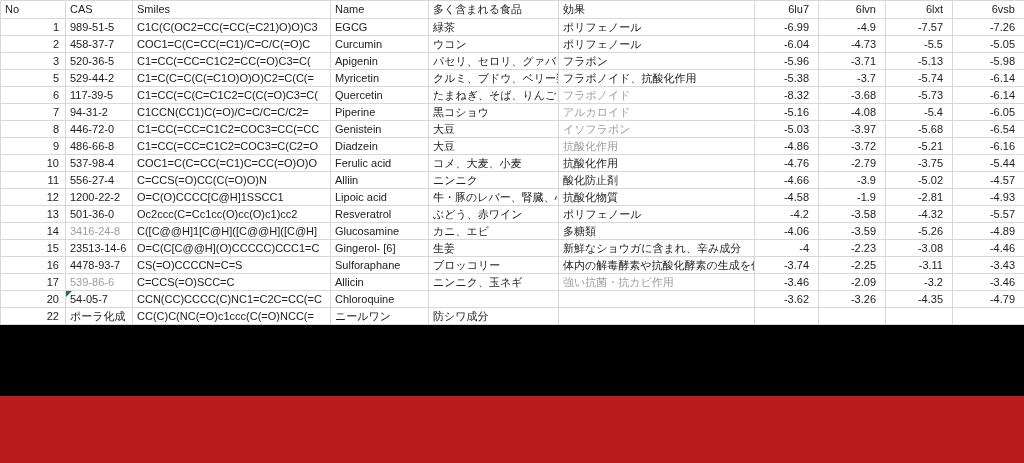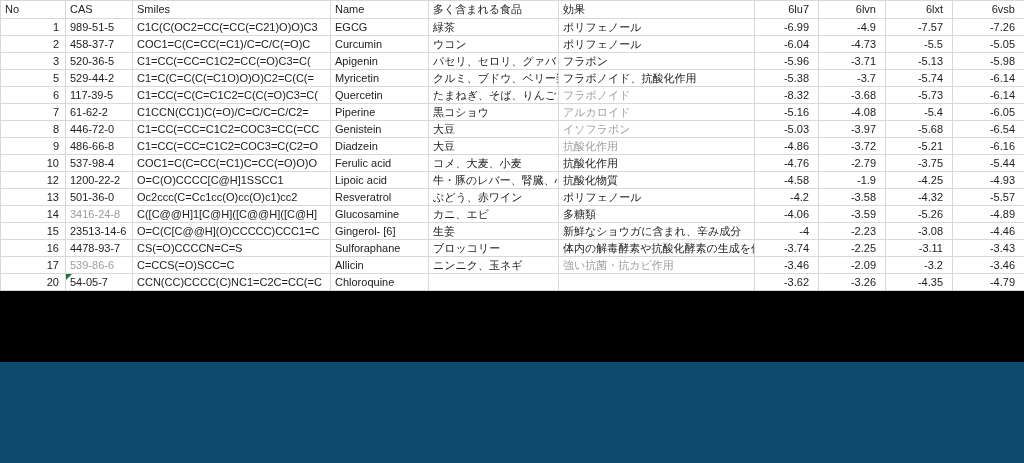--- a/index.html
+++ b/index.html
@@ -1,17 +1,17 @@
 <!DOCTYPE html>
 <html><head>
 <meta charset="utf-8">
 <style>
   html,body{margin:0;padding:0}
   body{width:1024px;height:463px;background:#000;overflow:hidden}
-  .stage{position:relative;width:1024px;height:463px;background:#0c4a6e}
+  .stage{position:relative;width:1024px;height:463px;background:#b91c1c}
   table.sheet{
     border-collapse:collapse;table-layout:fixed;width:1024px;background:#fff;
     font-family:"Liberation Sans","DejaVu Sans",sans-serif;font-size:11px;color:#222;
   }
   th,td{
     border:1px solid #d8d8d8;padding:0 4px;height:16px;line-height:16px;
     overflow:hidden;white-space:nowrap;font-weight:normal;text-align:left;
     vertical-align:middle;position:relative;
   }
   thead th{height:17px;line-height:17px}
@@ -113,21 +113,21 @@
           <td class="col-name">Quercetin</td>
           <td class="col-food">たまねぎ、そば、りんご</td>
           <td class="col-effect gray">フラボノイド</td>
           <td class="col-lu7">-8.32</td>
           <td class="col-lvn">-3.68</td>
           <td class="col-lxt">-5.73</td>
           <td class="col-vsb">-6.14</td>
         </tr>
         <tr>
           <td class="col-no">7</td>
-          <td class="col-cas">61-62-2</td>
+          <td class="col-cas">94-31-2</td>
           <td class="col-smiles">C1CCN(CC1)C(=O)/C=C/C=C/C2=</td>
           <td class="col-name">Piperine</td>
           <td class="col-food">黒コショウ</td>
           <td class="col-effect gray">アルカロイド</td>
           <td class="col-lu7">-5.16</td>
           <td class="col-lvn">-4.08</td>
           <td class="col-lxt">-5.4</td>
           <td class="col-vsb">-6.05</td>
         </tr>
         <tr>
@@ -160,29 +160,41 @@
           <td class="col-smiles">COC1=C(C=CC(=C1)C=CC(=O)O)O</td>
           <td class="col-name">Ferulic acid</td>
           <td class="col-food">コメ、大麦、小麦</td>
           <td class="col-effect">抗酸化作用</td>
           <td class="col-lu7">-4.76</td>
           <td class="col-lvn">-2.79</td>
           <td class="col-lxt">-3.75</td>
           <td class="col-vsb">-5.44</td>
         </tr>
         <tr>
+          <td class="col-no">11</td>
+          <td class="col-cas">556-27-4</td>
+          <td class="col-smiles">C=CCS(=O)CC(C(=O)O)N</td>
+          <td class="col-name">Alliin</td>
+          <td class="col-food">ニンニク</td>
+          <td class="col-effect">酸化防止剤</td>
+          <td class="col-lu7">-4.66</td>
+          <td class="col-lvn">-3.9</td>
+          <td class="col-lxt">-5.02</td>
+          <td class="col-vsb">-4.57</td>
+        </tr>
+        <tr>
           <td class="col-no">12</td>
           <td class="col-cas">1200-22-2</td>
           <td class="col-smiles">O=C(O)CCCC[C@H]1SSCC1</td>
           <td class="col-name">Lipoic acid</td>
           <td class="col-food">牛・豚のレバー、腎臓、心</td>
           <td class="col-effect">抗酸化物質</td>
           <td class="col-lu7">-4.58</td>
           <td class="col-lvn">-1.9</td>
-          <td class="col-lxt">-4.25</td>
+          <td class="col-lxt">-2.81</td>
           <td class="col-vsb">-4.93</td>
         </tr>
         <tr>
           <td class="col-no">13</td>
           <td class="col-cas">501-36-0</td>
           <td class="col-smiles">Oc2ccc(C=Cc1cc(O)cc(O)c1)cc2</td>
           <td class="col-name">Resveratrol</td>
           <td class="col-food">ぶどう、赤ワイン</td>
           <td class="col-effect">ポリフェノール</td>
           <td class="col-lu7">-4.2</td>
@@ -243,16 +255,28 @@
           <td class="col-cas">54-05-7<span class="flag"></span></td>
           <td class="col-smiles">CCN(CC)CCCC(C)NC1=C2C=CC(=C</td>
           <td class="col-name">Chloroquine</td>
           <td class="col-food"></td>
           <td class="col-effect"></td>
           <td class="col-lu7">-3.62</td>
           <td class="col-lvn">-3.26</td>
           <td class="col-lxt">-4.35</td>
           <td class="col-vsb">-4.79</td>
         </tr>
+        <tr>
+          <td class="col-no">22</td>
+          <td class="col-cas">ポーラ化成</td>
+          <td class="col-smiles">CC(C)C(NC(=O)c1ccc(C(=O)NCC(=</td>
+          <td class="col-name">ニールワン</td>
+          <td class="col-food">防シワ成分</td>
+          <td class="col-effect"></td>
+          <td class="col-lu7"></td>
+          <td class="col-lvn"></td>
+          <td class="col-lxt"></td>
+          <td class="col-vsb"></td>
+        </tr>
       </tbody>
   </table>
   <div class="void" style="height:71px"></div>
 </div>
 
 </body></html>

